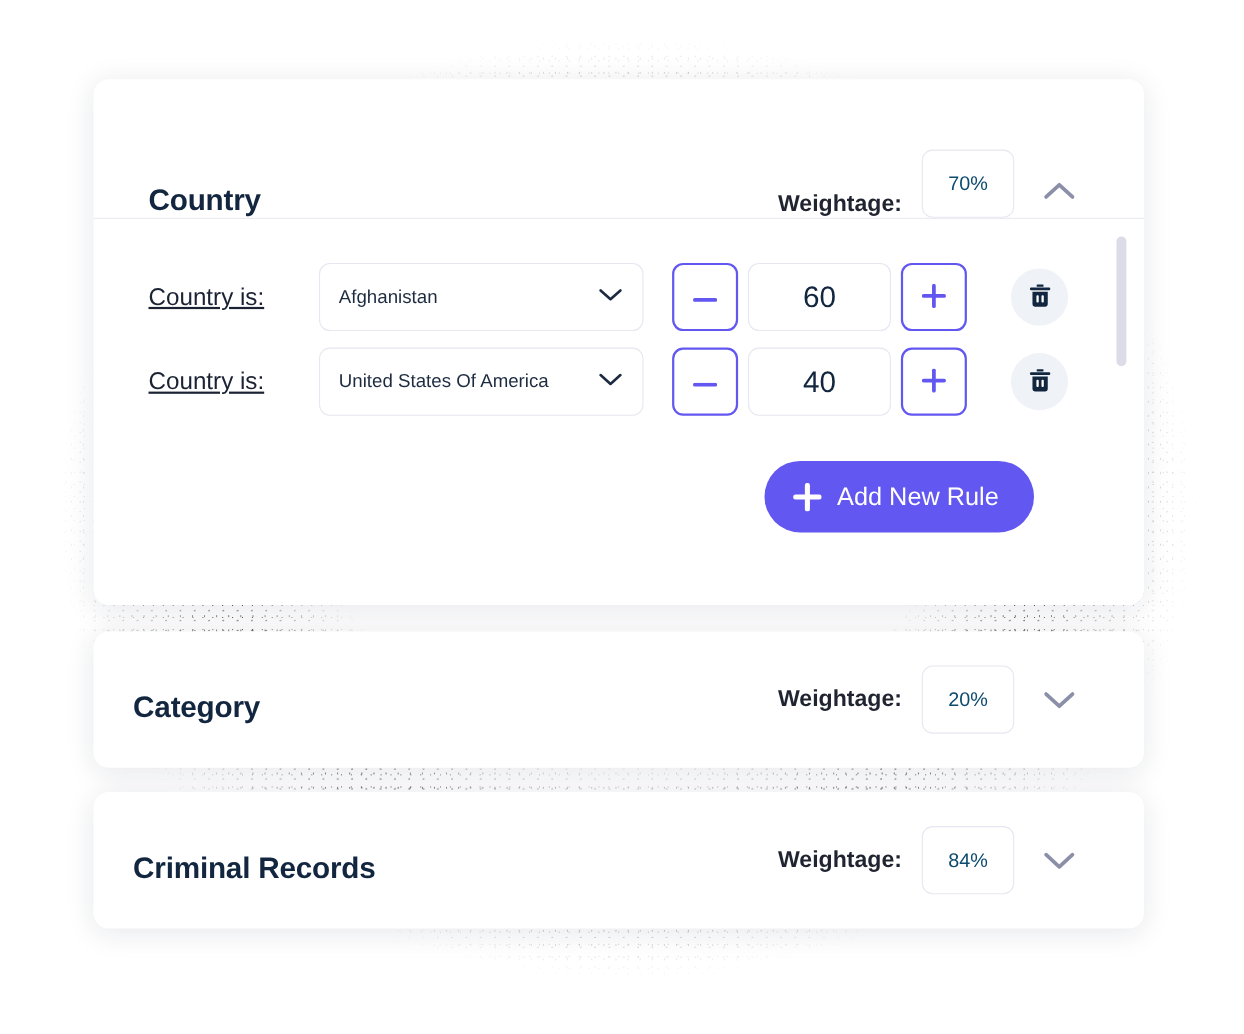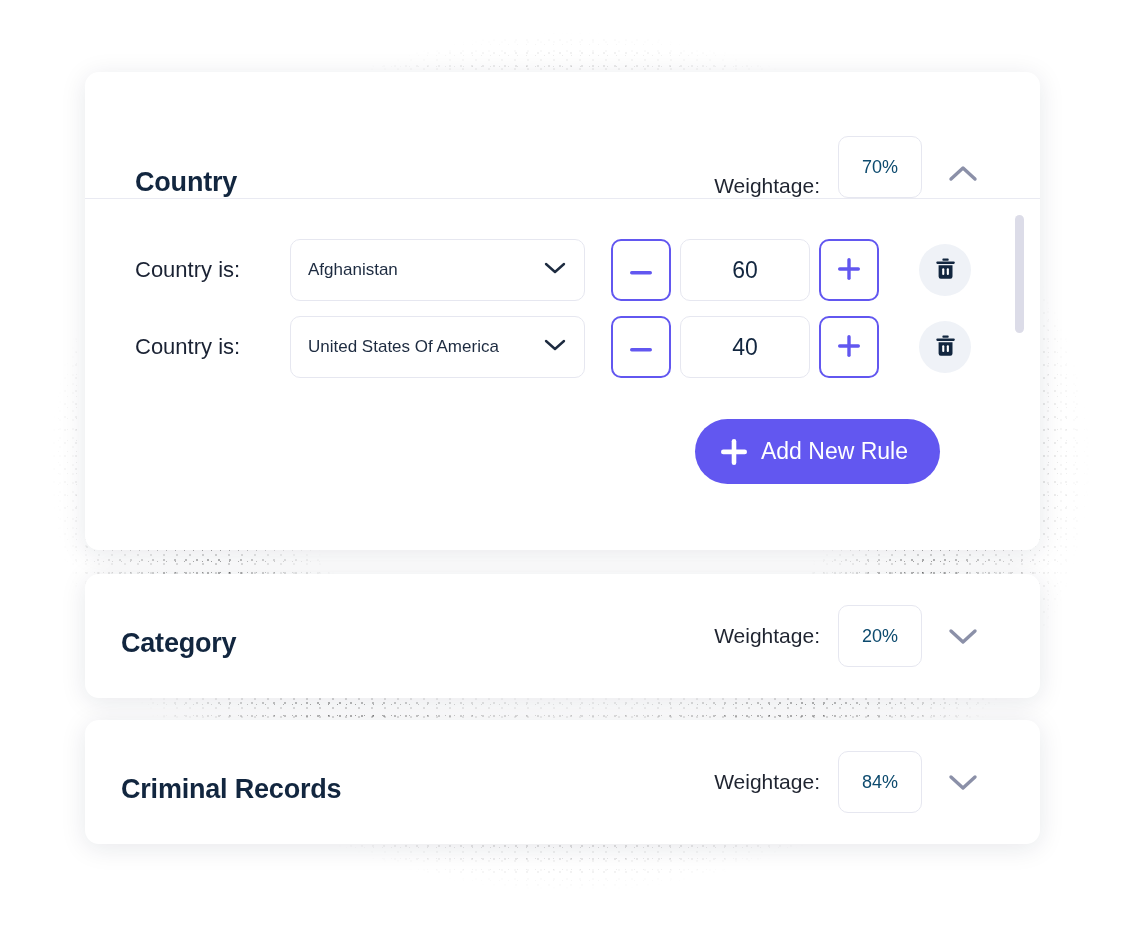--- a/index.html
+++ b/index.html
@@ -72,20 +72,21 @@
     letter-spacing: -0.2px;
     flex: 1 1 auto;
     white-space: nowrap;
   }
 
   .weight-label {
     font-size: 21px;
     color: #1f2430;
     margin-right: 18px;
     white-space: nowrap;
+    font-weight: bold;
   }
 
   .weight-box {
     width: 84px;
     height: 62px;
     border: 1px solid #e6e7f0;
     border-radius: 10px;
     background: #fff;
     display: flex;
     align-items: center;
@@ -120,20 +121,21 @@
     align-items: center;
     padding: 0 0 0 50px;
     margin-bottom: 15px;
   }
 
   .rule-label {
     font-size: 22px;
     color: #1a2233;
     width: 155px;
     white-space: nowrap;
+    text-decoration: underline;
   }
 
   .select-box {
     width: 295px;
     height: 62px;
     border: 1px solid #e6e7f0;
     border-radius: 10px;
     background: #fff;
     display: flex;
     align-items: center;
@@ -170,21 +172,21 @@
   .num-box {
     width: 130px;
     height: 62px;
     margin: 0 9px;
     border: 1px solid #e6e7f0;
     border-radius: 10px;
     background: #fff;
     display: flex;
     align-items: center;
     justify-content: center;
-    font-size: 23px;
+    font-size: 27px;
     color: #12263f;
     box-sizing: border-box;
   }
 
   .trash-btn {
     width: 52px;
     height: 52px;
     margin-left: 40px;
     border-radius: 50%;
     background: #eff2f7;

